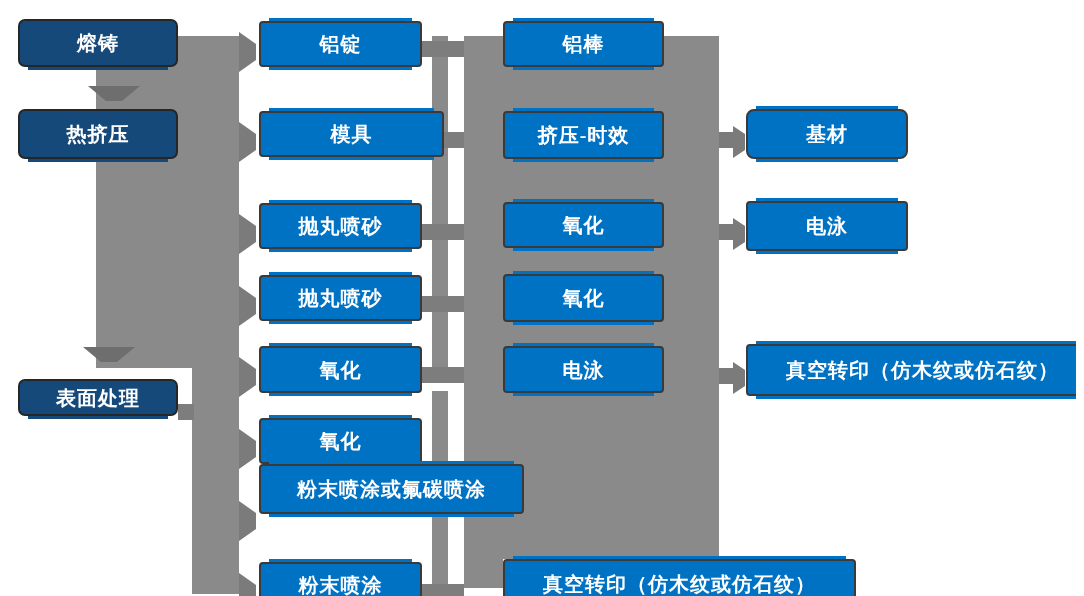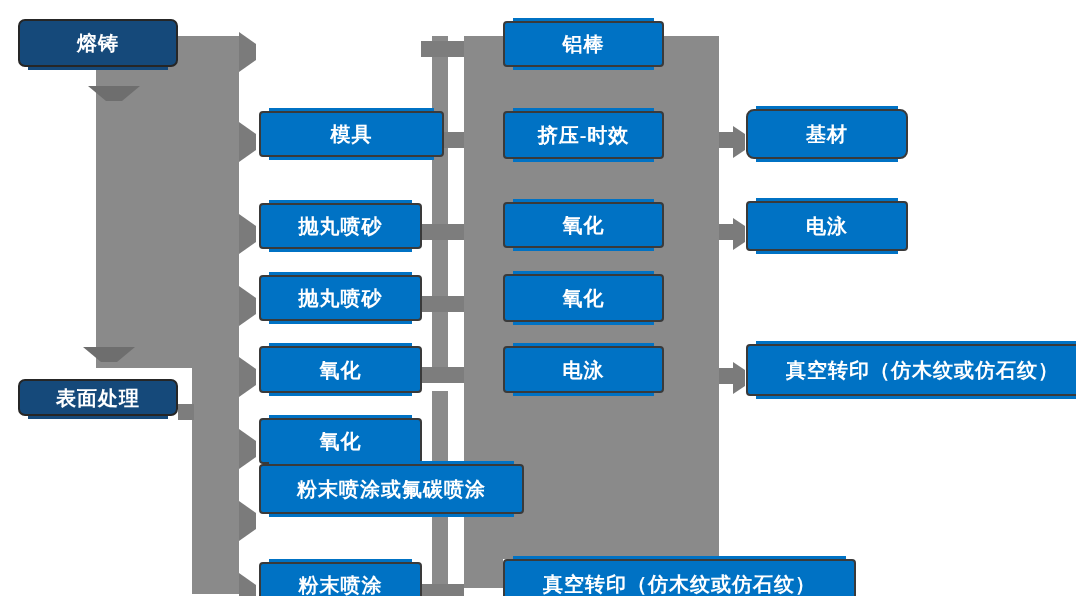--- a/index.html
+++ b/index.html
@@ -63,22 +63,24 @@
   <div class="down-arrow" style="left:67px;top:331px;"></div>
 
   <div class="arrow-line" style="left:703px;top:116px;width:20px;"></div>
   <div class="arrow-head-small" style="left:717px;top:110px;"></div>
   <div class="arrow-line" style="left:703px;top:208px;width:20px;"></div>
   <div class="arrow-head-small" style="left:717px;top:202px;"></div>
   <div class="arrow-line" style="left:703px;top:352px;width:20px;"></div>
   <div class="arrow-head-small" style="left:717px;top:346px;"></div>
 
   <div class="node node-dark" style="left:2px;top:3px;width:160px;height:48px;">熔铸</div>
+  <div class="node node-dark" style="left:2px;top:93px;width:160px;height:50px;">热挤压</div>
   <div class="node node-dark" style="left:2px;top:363px;width:160px;height:37px;">表面处理</div>
 
+  <div class="node node-light" style="left:243px;top:5px;width:163px;height:46px;">铝锭</div>
   <div class="node node-light" style="left:243px;top:95px;width:185px;height:46px;">模具</div>
   <div class="node node-light" style="left:243px;top:187px;width:163px;height:46px;">抛丸喷砂</div>
   <div class="node node-light" style="left:243px;top:259px;width:163px;height:46px;">抛丸喷砂</div>
   <div class="node node-light" style="left:243px;top:330px;width:163px;height:47px;">氧化</div>
   <div class="node node-light" style="left:243px;top:402px;width:163px;height:46px;">氧化</div>
   <div class="node node-light" style="left:243px;top:448px;width:265px;height:50px;">粉末喷涂或氟碳喷涂</div>
   <div class="node node-light" style="left:243px;top:546px;width:163px;height:46px;">粉末喷涂</div>
 
   <div class="node node-light" style="left:487px;top:95px;width:161px;height:48px;">挤压-时效</div>
   <div class="node node-light" style="left:487px;top:5px;width:161px;height:46px;">铝棒</div>

